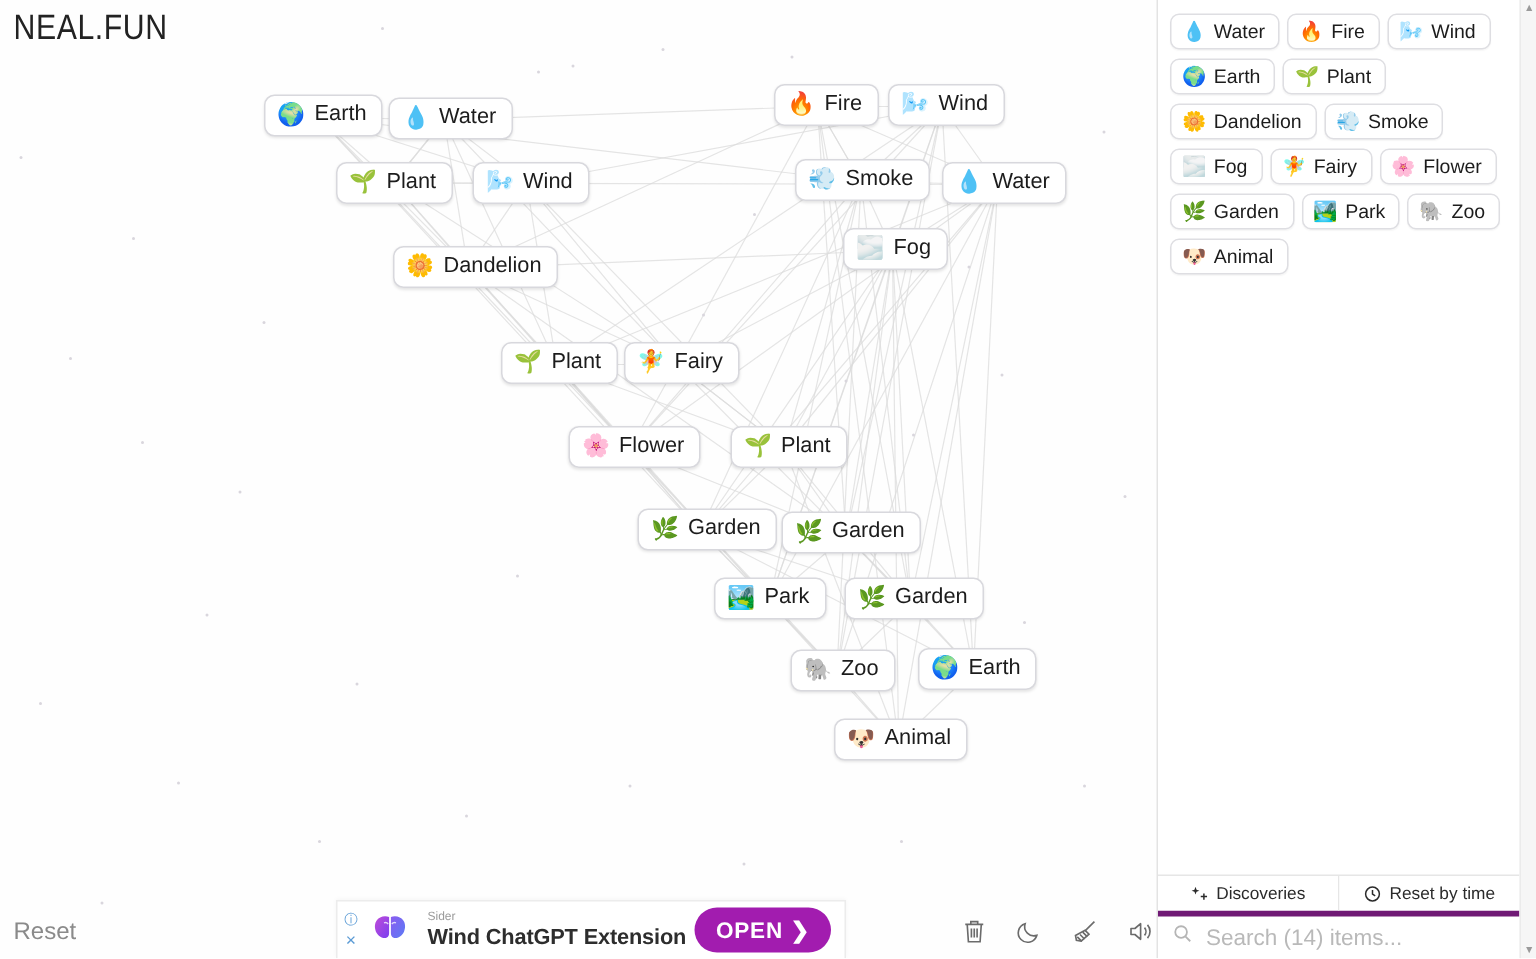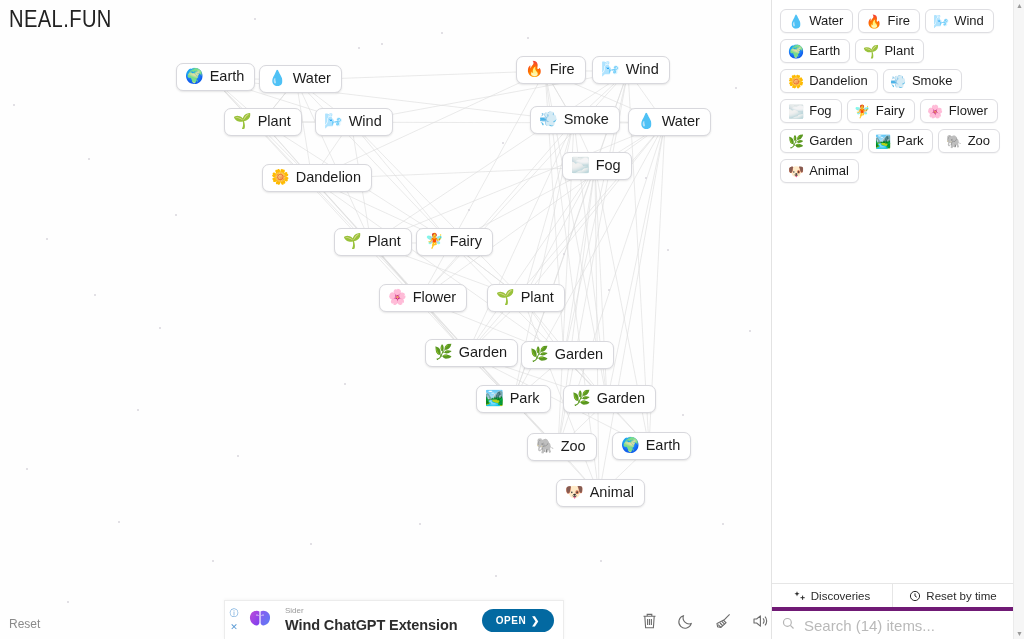--- a/index.html
+++ b/index.html
@@ -206,21 +206,21 @@
     width: 20px; height: 20px;
     display: flex; align-items: center; justify-content: center;
     cursor: pointer;
     color: #6b6b6b;
   }
 
   
   #reset-link {
     position: absolute;
     left: 9px; bottom: 8px;
-    font-size: 12px;
+    font-size: 16px;
     color: #8a8a8a;
     cursor: pointer;
     z-index: 6;
   }
 
   
   #ad {
     position: absolute;
     left: 224px; bottom: 0;
     width: 340px; height: 39px;
@@ -247,23 +247,23 @@
   }
   #ad-text { flex: 1; padding-left: 8px; }
   #ad-brand { font-size: 8px; color: #9a9a9a; line-height: 1.2; }
   #ad-head {
     font-size: 14.5px; color: #2d2d2d; font-weight: bold;
     line-height: 1.25; letter-spacing: -0.1px;
   }
   #ad-cta {
     flex: 0 0 auto;
     margin-right: 9px;
-    background: #0369a1;
+    background: #a21caf;
     color: #fff;
-    font-size: 10px;
+    font-size: 15px;
     font-weight: bold;
     letter-spacing: 0.5px;
     padding: 6px 14px;
     border-radius: 20px;
     display: flex; align-items: center; gap: 5px;
     cursor: pointer;
   }
 
   
   #scrollbar {

